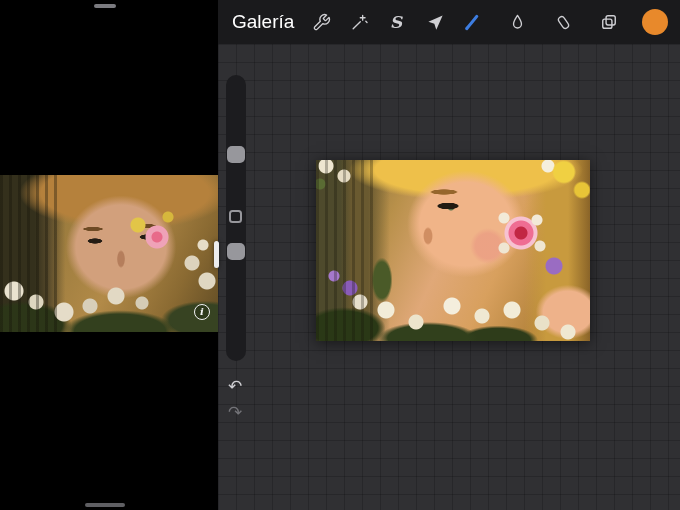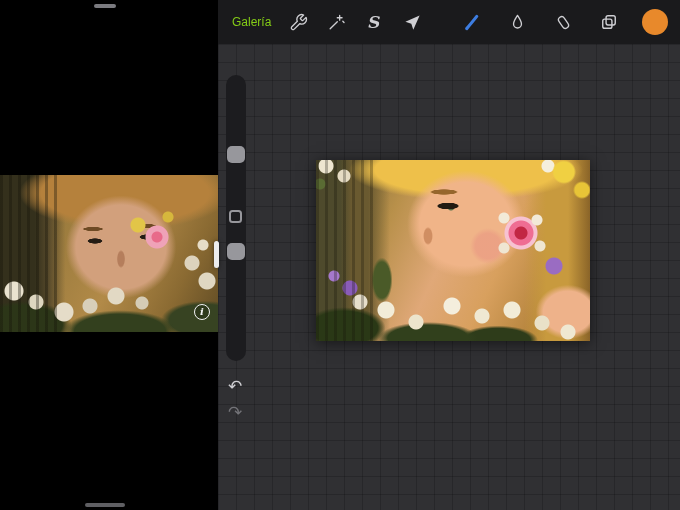--- a/index.html
+++ b/index.html
@@ -47,22 +47,22 @@
 
   
   .split-divider { position:absolute; left:214px; top:241px; width:5px; height:27px; border-radius:3px;
     background:#ececee; z-index:6; box-shadow:0 0 4px rgba(0,0,0,.5); }
 
   
   .right-pane { position:absolute; left:218px; top:0; width:462px; height:510px; background:#303033; }
 
   .topbar { position:relative; display:flex; align-items:center; width:100%; height:44px;
     background:#1a1a1c; padding:0 8px 0 14px; z-index:4; }
-  .gallery-btn { background:none; border:none; color:#84cc16; font-family:"Liberation Sans",sans-serif;
-    font-size:12px; padding:0; cursor:pointer; white-space:nowrap; }
+  .gallery-btn { background:none; border:none; color:#ffffff; font-family:"Liberation Sans",sans-serif;
+    font-size:19px; padding:0; cursor:pointer; white-space:nowrap; }
   .tool-group { display:flex; align-items:center; }
   .left-tools { margin-left:8px; }
   .right-tools { margin-left:auto; gap:12px; }
   .icon-btn { width:38px; height:44px; display:flex; align-items:center; justify-content:center;
     background:none; border:none; cursor:pointer; }
   .right-tools .icon-btn { width:34px; }
   .icon { stroke:#cfcfd3; fill:none; stroke-width:1.7; stroke-linecap:round; stroke-linejoin:round; }
   .icon.filled { fill:#cfcfd3; stroke:none; }
   .s-glyph { color:#cfcfd3; font:italic 600 17px/1 "DejaVu Serif", serif; }
   .brush-stroke { stroke:#3d7de0; stroke-width:3.6; stroke-linecap:round; fill:none; }

